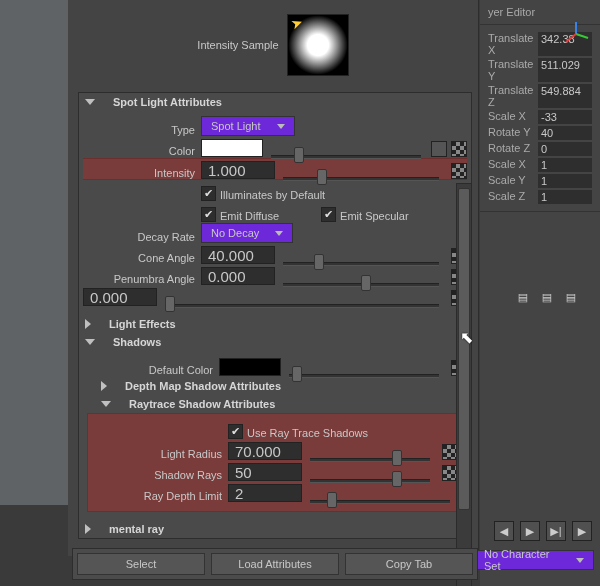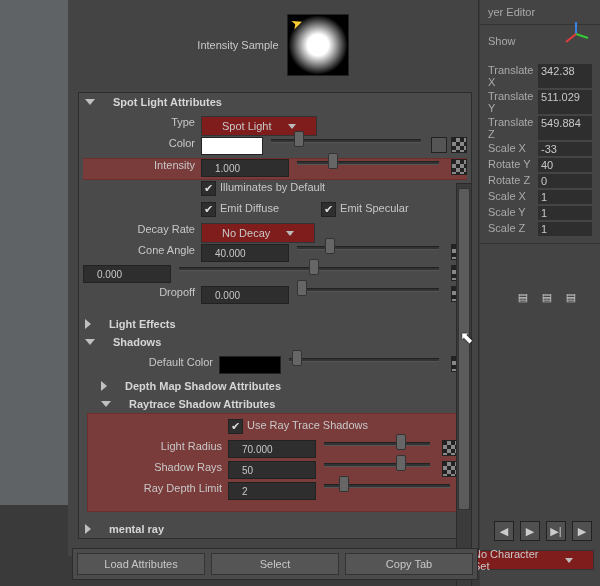--- a/index.html
+++ b/index.html
@@ -81,50 +81,50 @@
   }
   .triangle-right{
     border-width:5px 0 5px 6px;
     border-color:transparent transparent transparent #c0c0c0;
   }
   .section-body{
     padding:4px 4px 8px 4px;
   }
   .row{
     display:flex;
-    align-items:flex-start;
+    align-items:flex-end;
     height:20px;
     margin:1px 0;
   }
   .row.highlight{
     background:var(--highlight);
     border-top:1px solid var(--highlight-border);
     border-bottom:1px solid var(--highlight-border);
   }
   .row .label{
     width:112px;
     text-align:right;
     padding-right:6px;
   }
   .row input[type=text]{
     background:var(--input-bg);
     border:1px solid #222;
     color:var(--text);
     height:16px;
     width:60px;
-    font-size:10px;
-    padding:0 13px;
+    font-size:15px;
+    padding:0 6px;
   }
   .dropdown{
     display:flex;
     align-items:center;
-    background:#7f1d1d;
+    background:#6d28d9;
     border:1px solid #333;
     height:18px;
-    padding:0 20px;
+    padding:0 9px;
     gap:12px;
     color:var(--text);
   }
   .dropdown-caret{
     border-width:5px 4px 0 4px;
     border-style:solid;
     border-color:#bbb transparent transparent transparent;
     margin-left:4px;
   }
   .color-swatch{
@@ -391,29 +391,29 @@
       <div class="row">
         <span class="label">Cone Angle</span>
         <input type="text" value="40.000" style="">
         <div class="slider">
             <span class="slider-thumb" style="left:20%"></span>
           </div>
         <div class="checker"></div>
       </div>
 
       <div class="row">
+        <span class="label">Penumbra Angle</span>
         <input type="text" value="0.000" style="">
         <div class="slider">
             <span class="slider-thumb" style="left:50%"></span>
           </div>
         <div class="checker"></div>
       </div>
 
       <div class="row">
-        <span class="label">Dropoff</span>
         <input type="text" value="0.000" style="">
         <div class="slider">
             <span class="slider-thumb" style="left:0%"></span>
           </div>
         <div class="checker"></div>
       </div>
     </div>
 
     <div class="section-header">
       <span class="triangle-right"></span>
@@ -492,21 +492,20 @@
   <div class="right-head">
     <span>yer Editor</span>
     <div class="axes">
       <svg width="28" height="28">
         <line x1="14" y1="14" x2="14" y2="2" stroke="#3b82e6" stroke-width="2"></line>
         <line x1="14" y1="14" x2="26" y2="18" stroke="#36c936" stroke-width="2"></line>
         <line x1="14" y1="14" x2="4" y2="22" stroke="#e63b3b" stroke-width="2"></line>
       </svg>
     </div>
   </div>
-  <div style="padding:10px 8px;color:#aaa;">Show</div>
 
   <div class="chan-box">
     <div class="chan-row">
         <span class="lab">Translate X</span>
         <span class="val">342.38</span>
       </div>
     <div class="chan-row">
         <span class="lab">Translate Y</span>
         <span class="val">511.029</span>
       </div>
@@ -555,18 +554,18 @@
 
   <div class="char-set">
     <div class="dropdown" style="min-width:100px;justify-content:center;">
       <span>No Character Set</span>
       <span class="dropdown-caret"></span>
     </div>
   </div>
 </div>
 
 <div class="footer-btns">
+  <button>Select</button>
   <button>Load Attributes</button>
-  <button>Select</button>
   <button>Copy Tab</button>
 </div>
 
 <span class="mouse-cursor">⬉</span>
 
 </body></html>

